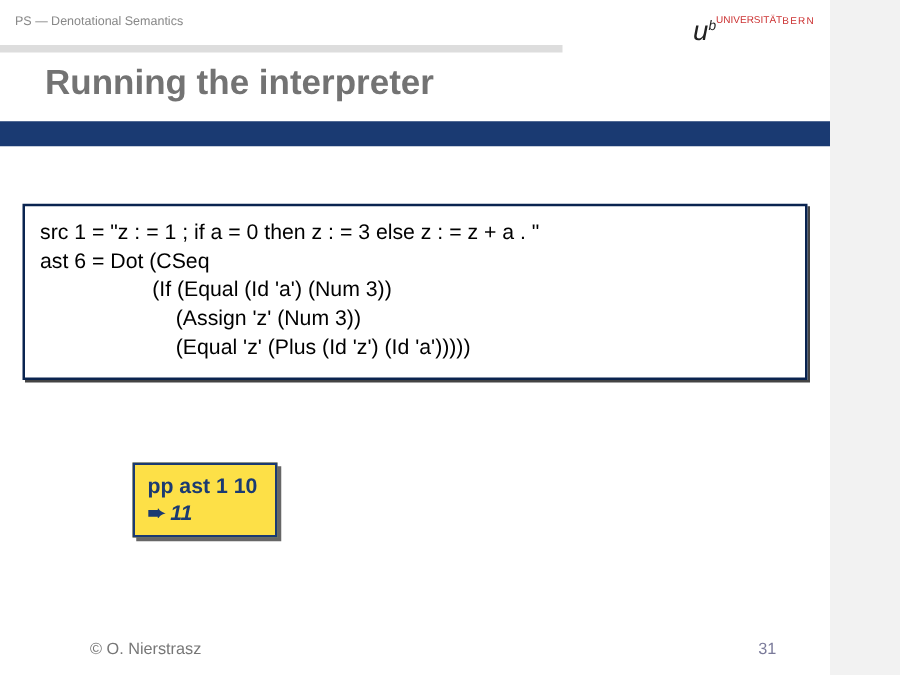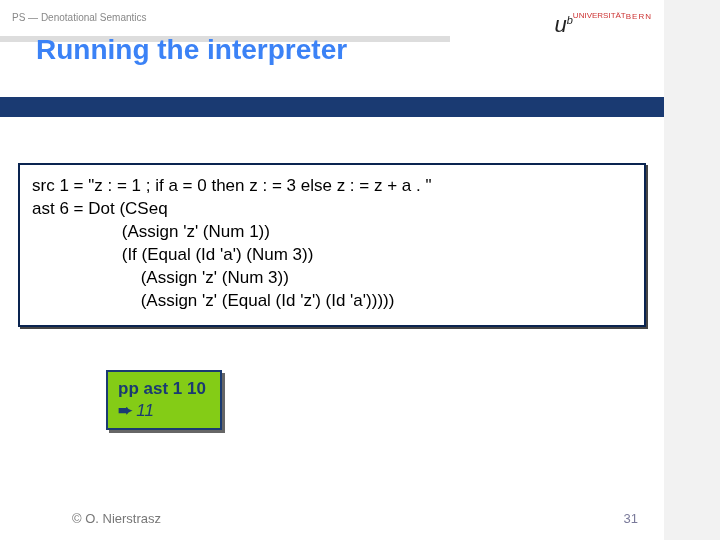--- a/index.html
+++ b/index.html
@@ -6,29 +6,29 @@
   body { width: 720px; height: 540px; background: #f2f2f2; font-family: Arial, sans-serif; overflow: hidden; }
   .slide { width: 664px; height: 540px; background: #fff; position: relative; }
   .header-row { position: absolute; top: 12px; left: 12px; right: 12px; display: flex; justify-content: space-between; align-items: flex-start; }
   .course-tag { font-size: 10px; color: #888; }
   .logo-area { display: flex; align-items: flex-start; }
   .logo-ub { font-size: 22px; font-style: italic; color: #222; }
   .logo-ub sup { font-size: 11px; vertical-align: super; font-style: italic; }
   .logo-text-top { font-size: 8px; color: #c33; line-height: 1; }
   .logo-text-bot { font-size: 8px; color: #c33; letter-spacing: 1px; }
   .gray-bar { position: absolute; top: 36px; left: 0; width: 450px; height: 6px; background: #ddd; }
-  .title { position: absolute; top: 34px; left: 36px; font-size: 28px; font-weight: bold; color: #3b82f6; }
+  .title { position: absolute; top: 50px; left: 36px; font-size: 28px; font-weight: bold; color: #737373; }
   .blue-bar { position: absolute; top: 97px; left: 0; right: 0; height: 20px; background: #1a3a72; }
   .code-box { position: absolute; top: 163px; left: 18px; right: 18px; border: 2px solid #0a2450; background: #fff; padding: 10px 12px 12px 12px; box-shadow: 2px 2px 0 #444; }
   .code-box .line { font-family: Arial, sans-serif; font-size: 17px; color: #000; white-space: pre; line-height: 1.35; }
-  .yellow-box { position: absolute; top: 370px; left: 106px; background: #84cc16; border: 2px solid #1a3a72; padding: 6px 14px 6px 10px; box-shadow: 3px 3px 0 #666; }
+  .yellow-box { position: absolute; top: 370px; left: 106px; background: #fde047; border: 2px solid #1a3a72; padding: 6px 14px 6px 10px; box-shadow: 3px 3px 0 #666; }
   .yellow-box .yline { font-family: Arial, sans-serif; font-size: 17px; font-weight: bold; color: #1a3a72; line-height: 1.3; }
   .yellow-box .arrow { font-family: Arial, sans-serif; font-size: 17px; font-weight: bold; color: #1a3a72; display: inline-block; margin-right: 4px; }
-  .yellow-box .result { font-style: italic; font-weight: normal; color: #1a3a72; }
-  .footer { position: absolute; bottom: 14px; left: 72px; right: 26px; display: flex; justify-content: space-between; font-size: 13px; color: #777; }
+  .yellow-box .result { font-style: italic; font-weight: bold; color: #1a3a72; }
+  .footer { position: absolute; bottom: 14px; left: 72px; right: 43px; display: flex; justify-content: space-between; font-size: 13px; color: #777; }
   .pgnum { color: #7a7a9a; }
 </style>
 </head>
 <body>
 
 <div class="slide">
 
   <div class="header-row">
     <div class="course-tag">PS — Denotational Semantics</div>
     <div class="logo-area">
@@ -42,24 +42,23 @@
 
   <div class="gray-bar"></div>
 
   <div class="title">Running the interpreter</div>
 
   <div class="blue-bar"></div>
 
   <div class="code-box">
     <div class="line">src 1 = "z : = 1 ; if a = 0 then z : = 3 else z : = z + a . "</div>
     <div class="line">ast 6 = Dot (CSeq</div>
-    <div class="line">                   (Assign 'z' (Num 1))</div>
     <div class="line">                   (If (Equal (Id 'a') (Num 3))</div>
     <div class="line">                       (Assign 'z' (Num 3))</div>
-    <div class="line">                       (Assign 'z' (Equal (Id 'z') (Id 'a')))))</div>
+    <div class="line">                       (Equal 'z' (Plus (Id 'z') (Id 'a')))))</div>
   </div>
 
   <div class="yellow-box">
     <div class="yline">pp ast 1 10</div>
     <div class="yline">
       <span class="arrow">➨</span><span class="result">11</span>
     </div>
   </div>
 
   <div class="footer">

